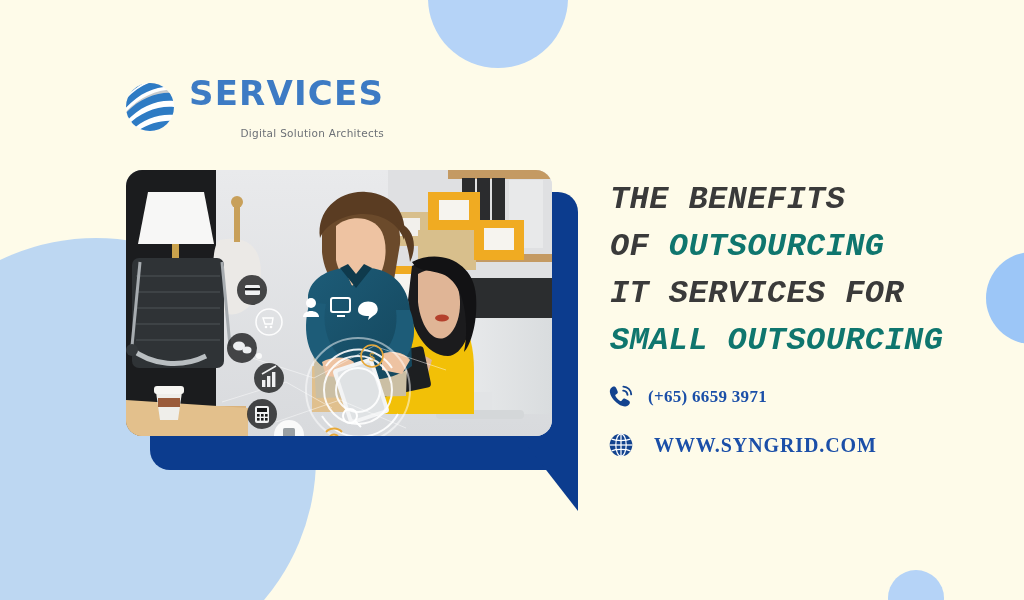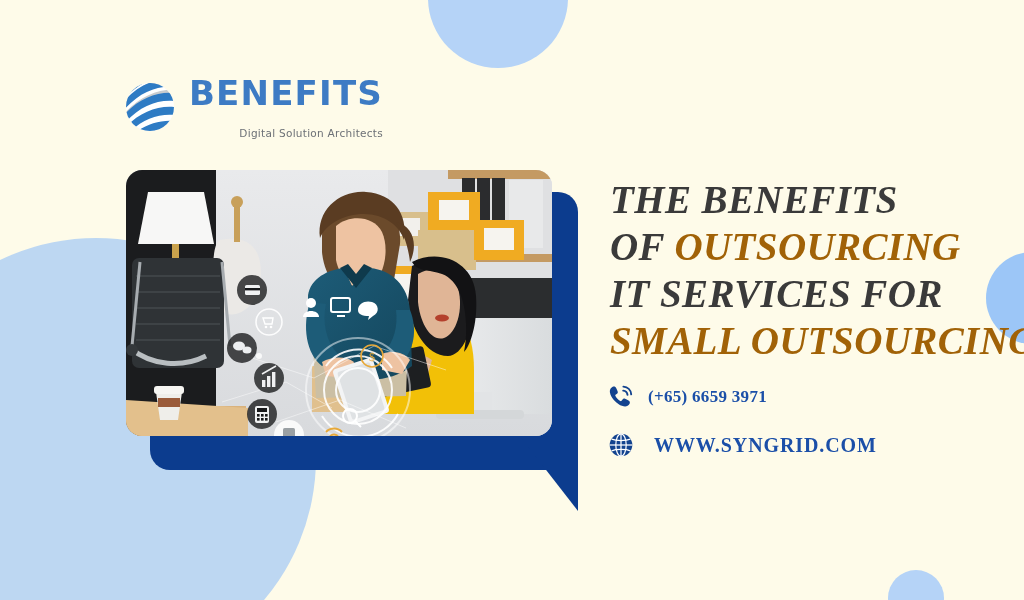--- a/index.html
+++ b/index.html
@@ -45,26 +45,26 @@
   .photo-card {
     position:absolute; left:126px; top:170px; width:426px; height:266px;
     border-radius:16px; overflow:hidden;
     background:#cfd3d6;
   }
   .photo-card svg { display:block; width:100%; height:100%; }
 
   
   .headline {
     position:absolute; left:610px; top:176px; width:400px;
-    font-family:Liberation Serif, serif;
+    font-family:Liberation Mono, monospace;
     font-weight:700; font-style:italic;
-    font-size:39px; line-height:47px; letter-spacing:.4px;
+    font-size:32px; line-height:47px; letter-spacing:.4px;
     color:#3a3a3a;
   }
-  .headline .hl-blue { color:#a16207; }
+  .headline .hl-blue { color:#0f766e; }
   .headline .line { white-space:nowrap; display:block; }
 
   
   .contact { position:absolute; left:608px; top:380px; }
   .contact-row { display:flex; align-items:center; height:34px; margin-bottom:14px;font-weight:bold; }
   .contact-icon { width:26px; height:26px; flex:0 0 auto; margin-right:14px; }
   .contact-text {
     font-family:"Liberation Serif","DejaVu Serif",serif;
     font-size:17px; color:#1b4fa8; letter-spacing:.3px;
   }
@@ -93,21 +93,21 @@
         <path d="M-14 40 C 6 6, 34 -8, 60 -2 L 60 4 C 34 -2, 8 12, -12 46 Z" fill="#c9ccce"></path>
         <path d="M-14 52 C 6 18, 34 4, 60 10 L 60 17 C 34 11, 8 24, -12 58 Z" fill="#c9ccce"></path>
         <path d="M-14 28 C 4 -2, 28 -14, 52 -12 L 52 -5 C 28 -7, 6 6, -12 34 Z" fill="#2e7bc4"></path>
         <path d="M-16 42 C 2 10, 26 -4, 50 -2 L 50 6 C 26 4, 4 18, -14 48 Z" fill="#2e7bc4"></path>
         <path d="M-16 56 C 2 24, 26 10, 50 12 L 50 20 C 26 18, 4 32, -14 62 Z" fill="#2e7bc4"></path>
         <path d="M-16 70 C 2 38, 26 24, 50 26 L 50 34 C 26 32, 4 46, -14 76 Z" fill="#2e7bc4"></path>
         <path d="M-16 84 C 2 52, 26 38, 50 40 L 50 48 C 26 46, 4 60, -14 90 Z" fill="#2e7bc4"></path>
       </g>
     </svg>
     <div class="logo-text">
-      <div class="logo-name">BENEFITS</div>
+      <div class="logo-name">SERVICES</div>
       <div class="logo-tag">Digital Solution Architects</div>
     </div>
   </div>
 
   <div class="bubble"></div>
   <svg class="bubble-tail" viewBox="0 0 66 86">
     <path d="M0 0 L66 0 L66 86 L10 14 Z" fill="#0c3c8e"></path>
   </svg>
 
   <div class="photo-card">

